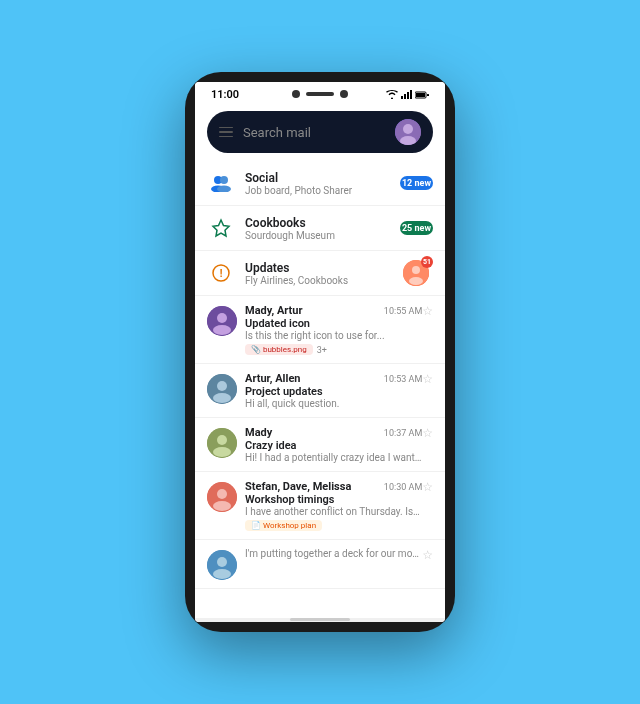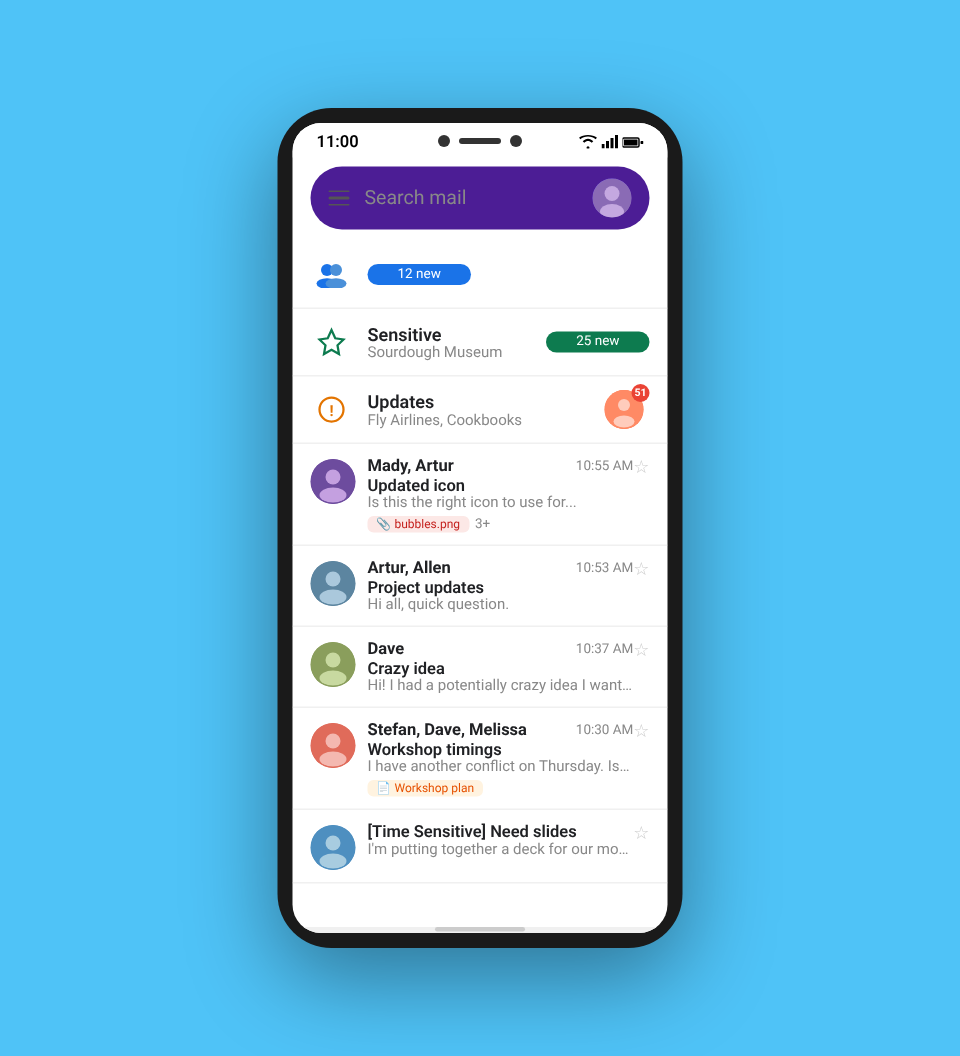--- a/index.html
+++ b/index.html
@@ -19,21 +19,21 @@
       background: #1a1a1a;
       border-radius: 36px;
       padding: 10px;
       box-shadow: 0 20px 60px rgba(0,0,0,0.4);
       position: relative;
     }
     .phone-inner {
       width: 100%;
       height: 100%;
       background: #fff;
-      border-radius: 19px;
+      border-radius: 4px;
       overflow: hidden;
       display: flex;
       flex-direction: column;
     }
     .phone-notch {
       position: absolute;
       top: 18px;
       left: 50%;
       transform: translateX(-50%);
       display: flex;
@@ -62,21 +62,21 @@
       justify-content: space-between;
       font-size: 11px;
       font-weight: 600;
       flex-shrink: 0;
     }
     .status-time { color: #000; font-size: 11px; }
     .status-icons { display: flex; align-items: center; gap: 3px; }
     
     .search-bar {
       margin: 6px 12px 8px;
-      background: #4c1d95;
+      background: #0f172a;
       border-radius: 24px;
       padding: 8px 12px;
       display: flex;
       align-items: center;
       gap: 10px;
       flex-shrink: 0;
     }
     .hamburger { display: flex; flex-direction: column; gap: 3px; cursor: pointer; }
     .hamburger span { display: block; width: 14px; height: 1.5px; background: #555; border-radius: 1px; }
     .search-text { flex: 1; font-size: 13px; color: #888; }
@@ -118,23 +118,23 @@
       align-items: center;
       justify-content: center;
       margin-right: 10px;
       flex-shrink: 0;
     }
     .category-info { flex: 1; }
     .category-name { font-size: 12px; font-weight: 600; color: #202124; }
     .category-sub { font-size: 10px; color: #888; }
     .badge {
       font-size: 9px;
-      font-weight: 400;
+      font-weight: 700;
       color: #fff;
-      padding: 2px 20px;
+      padding: 2px 2px;
       border-radius: 10px;
     }
     .badge-blue { background: #1a73e8; }
     .badge-green { background: #0d7b4f; }
     .updates-avatar {
       width: 26px;
       height: 26px;
       border-radius: 50%;
       background: linear-gradient(135deg, #ff8a65, #ff5722);
       display: flex;
@@ -293,31 +293,35 @@
 
       <div class="category-row">
         <div class="category-icon">
           <svg width="22" height="18" viewBox="0 0 22 18">
             <circle cx="8" cy="6" r="4" fill="#1a73e8"></circle>
             <circle cx="14" cy="6" r="4" fill="#4a90d9"></circle>
             <ellipse cx="8" cy="15" rx="7" ry="3.5" fill="#1a73e8"></ellipse>
             <ellipse cx="14" cy="15" rx="7" ry="3.5" fill="#4a90d9"></ellipse>
           </svg>
         </div>
+        <div class="category-info">
+          <div class="category-name">Social</div>
+          <div class="category-sub">Job board, Photo Sharer</div>
+        </div>
         <span class="badge badge-blue">12 new</span>
       </div>
 
       <div class="category-row">
         <div class="category-icon">
           <svg width="20" height="20" viewBox="0 0 20 20">
             <path d="M10 2 L12.5 7.5 L18 8.3 L14 12.2 L15 18 L10 15.2 L5 18 L6 12.2 L2 8.3 L7.5 7.5 Z" fill="none" stroke="#0d7b4f" stroke-width="1.5"></path>
           </svg>
         </div>
         <div class="category-info">
-          <div class="category-name">Sensitive</div>
+          <div class="category-name">Cookbooks</div>
           <div class="category-sub">Sourdough Museum</div>
         </div>
         <span class="badge badge-green">25 new</span>
       </div>
 
       <div class="category-row">
         <div class="category-icon">
           <svg width="20" height="20" viewBox="0 0 20 20">
             <circle cx="10" cy="10" r="8" fill="none" stroke="#e37400" stroke-width="1.5"></circle>
             <text x="10" y="14" text-anchor="middle" font-size="10" fill="#e37400" font-weight="bold">!</text>
@@ -391,21 +395,21 @@
       <div class="email-row">
         <div class="email-avatar" style="background:#8a9e5c;">
           <svg width="30" height="30" viewBox="0 0 30 30">
             <circle cx="15" cy="15" r="15" fill="#8a9e5c"></circle>
             <circle cx="15" cy="12" r="5" fill="#c8d9a0"></circle>
             <ellipse cx="15" cy="24" rx="9" ry="5" fill="#c8d9a0"></ellipse>
           </svg>
         </div>
         <div class="email-content">
           <div class="email-header">
-            <span class="email-sender">Dave</span>
+            <span class="email-sender">Mady</span>
             <span class="email-time">10:37 AM</span>
           </div>
           <div class="email-subject">Crazy idea</div>
           <div class="email-preview">Hi! I had a potentially crazy idea I wanted to...</div>
         </div>
         <div class="email-right">
           <span class="star-icon">☆</span>
         </div>
       </div>
 
@@ -438,21 +442,20 @@
 
       <div class="email-row">
         <div class="email-avatar" style="background:#4e8fc0;">
           <svg width="30" height="30" viewBox="0 0 30 30">
             <circle cx="15" cy="15" r="15" fill="#4e8fc0"></circle>
             <circle cx="15" cy="12" r="5" fill="#a8cce0"></circle>
             <ellipse cx="15" cy="24" rx="9" ry="5" fill="#a8cce0"></ellipse>
           </svg>
         </div>
         <div class="email-content">
-          <div class="email-subject">[Time Sensitive] Need slides</div>
           <div class="email-preview">I'm putting together a deck for our monthly...</div>
         </div>
         <div class="email-right">
           <span class="star-icon">☆</span>
         </div>
       </div>
 
     </div>
 
     <div class="bottom-bar">

